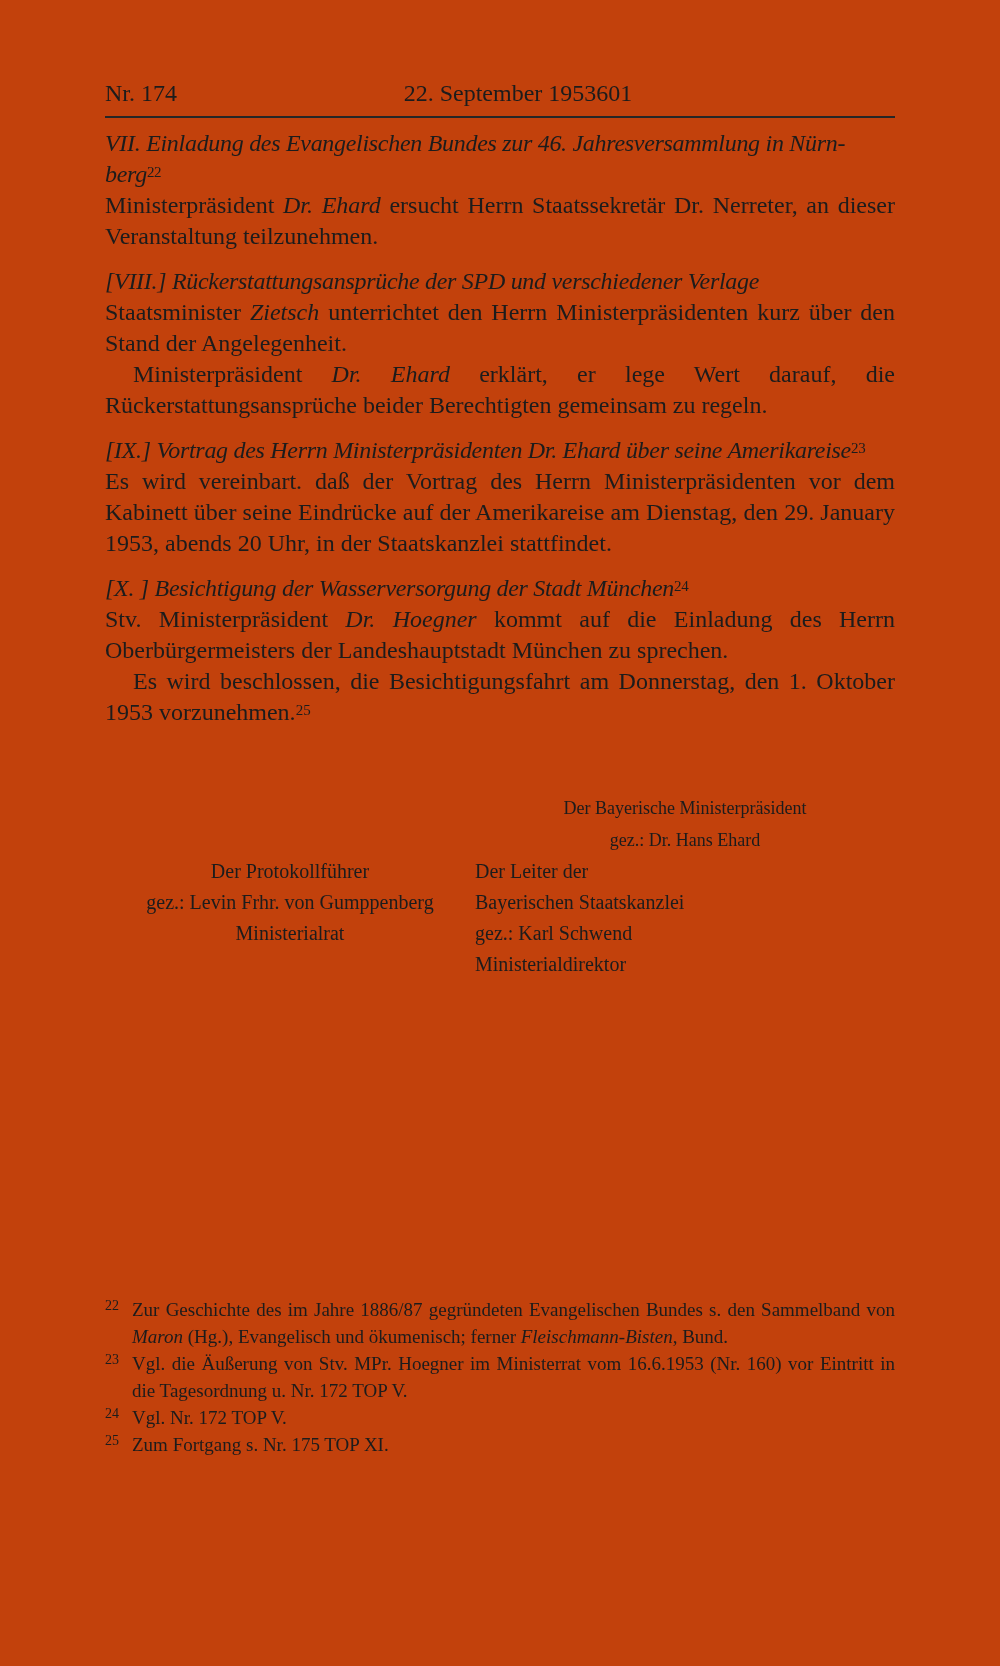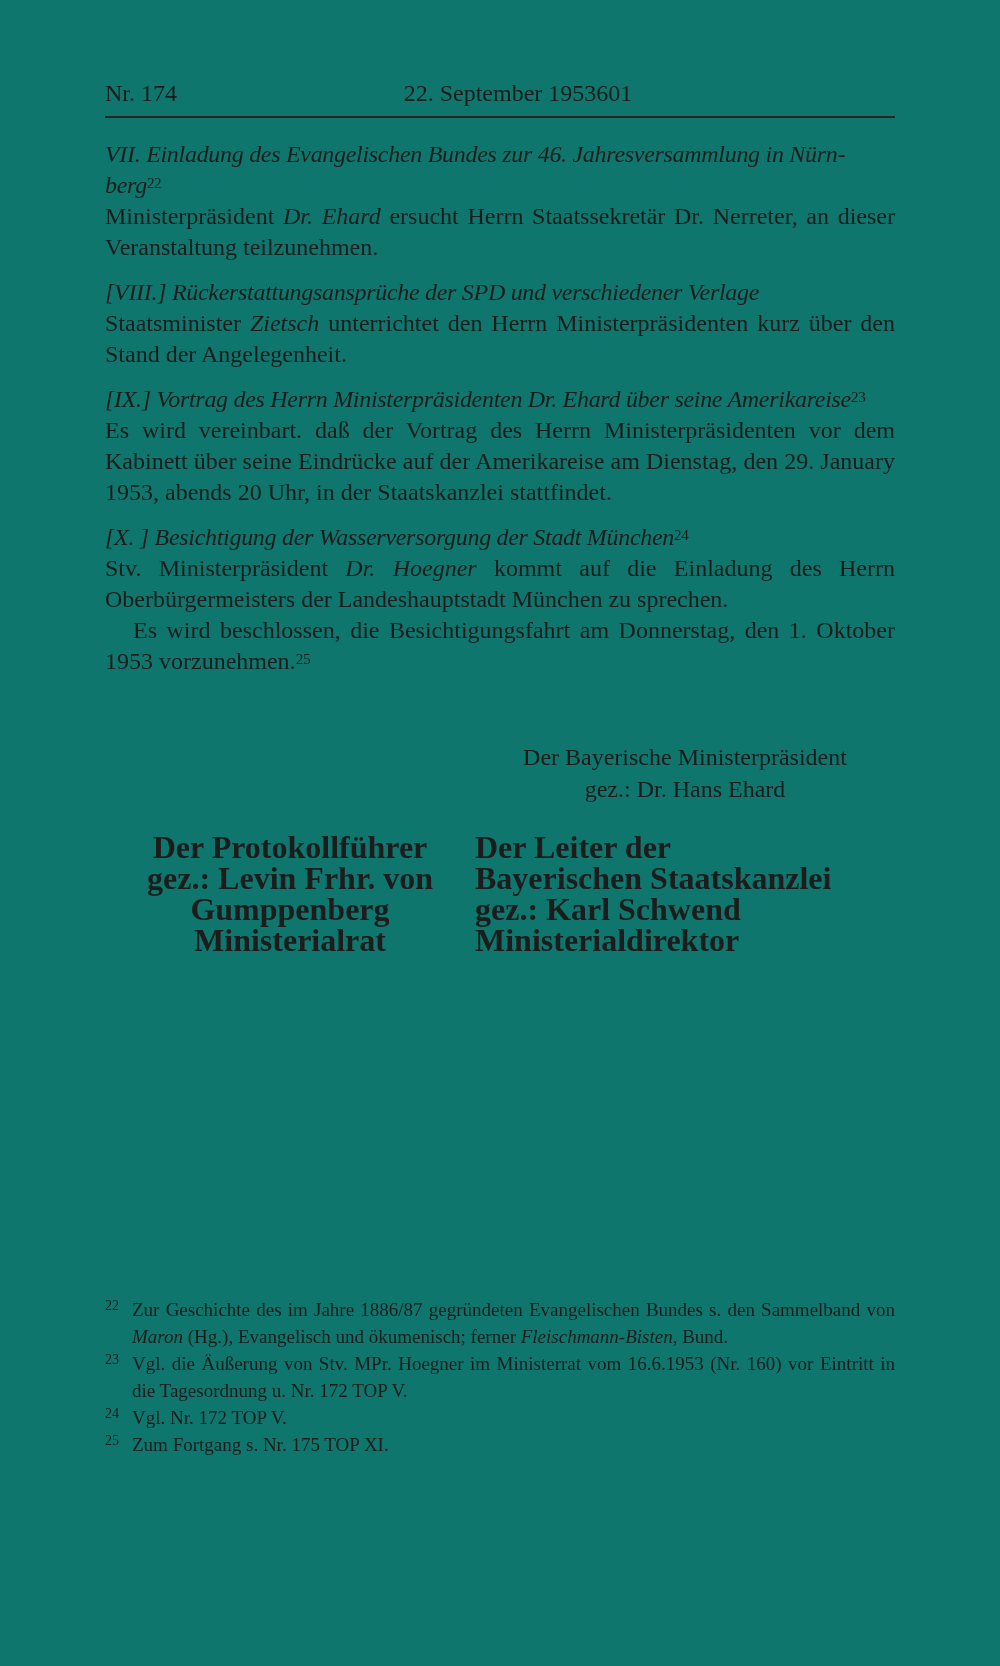--- a/index.html
+++ b/index.html
@@ -1,21 +1,21 @@
 <!DOCTYPE html>
 <html lang="de"><head>
 <meta charset="utf-8">
 <style>
   html, body { margin: 0; padding: 0; background: #ffffff; }
   .page {
     position: relative;
     width: 1000px;
     height: 1666px;
     margin: 0 auto;
-    background: #0f766e;
+    background: #c2410c;
     color: #1c1c1c;
     font-family: "Liberation Serif", "DejaVu Serif", serif;
     overflow: hidden;
   }
   .content { padding: 0 105px; }
 
   
   .pagehead {
     margin-top: 78px;
     display: grid;
@@ -32,21 +32,21 @@
 
   
   .shead {
     font-style: italic;
     font-weight: normal;
     font-size: 24px;
     line-height: 31px;
     letter-spacing: -0.3px;
     margin: 14px 0 0 0;
   }
-  .shead.first { margin-top: 21px; }
+  .shead.first { margin-top: 10px; }
   .shead .hline { white-space: nowrap; }
 
   
   p.body {
     margin: 0;
     font-size: 24px;
     line-height: 31px;
     text-align: justify;
   }
   p.body.indent { text-indent: 28px; }
@@ -59,29 +59,27 @@
     position: relative;
     top: -0.33em;
   }
 
   
   .sig-president {
     margin-top: 64px;
     margin-left: 370px;
     width: 420px;
     text-align: center;
-    font-size: 24px;
+    font-size: 18px;
     line-height: 32px;
   }
   .sig-columns {
-    margin-top: 27px;
     display: flex;
-    font-size: 32px;
+    font-size: 20px;
     line-height: 31px;
-    font-weight: bold;
   }
   .sig-col-left  { width: 370px; text-align: center; }
   .sig-col-right { width: 420px; text-align: left; }
 
   
   .footnotes {
     position: absolute;
     left: 105px;
     right: 105px;
     top: 1296px;
@@ -110,20 +108,21 @@
     </header>
 
     <section>
       <h2 class="shead first"><span class="hline">VII. Einladung des Evangelischen Bundes zur 46. Jahresversammlung in Nürn-</span><br><span>berg</span><sup class="fnref">22</sup></h2>
       <p class="body"><span>Ministerpräsident </span><em>Dr. Ehard</em><span> ersucht Herrn Staatssekretär Dr. Nerreter, an dieser Veranstaltung teilzunehmen.</span></p>
     </section>
 
     <section>
       <h2 class="shead">[VIII.] Rückerstattungsansprüche der SPD und verschiedener Verlage</h2>
       <p class="body"><span>Staatsminister </span><em>Zietsch</em><span> unterrichtet den Herrn Ministerpräsidenten kurz über den Stand der Angelegenheit.</span></p>
+      <p class="body indent"><span>Ministerpräsident </span><em>Dr. Ehard</em><span> erklärt, er lege Wert darauf, die Rückerstattungsansprüche beider Berechtigten gemeinsam zu regeln.</span></p>
     </section>
 
     <section>
       <h2 class="shead"><span>[IX.] Vortrag des Herrn Ministerpräsidenten Dr. Ehard über seine Amerikareise</span><sup class="fnref">23</sup></h2>
       <p class="body">Es wird vereinbart. daß der Vortrag des Herrn Ministerpräsidenten vor dem Kabinett über seine Eindrücke auf der Amerikareise am Dienstag, den 29. January 1953, abends 20 Uhr, in der Staatskanzlei stattfindet.</p>
     </section>
 
     <section>
       <h2 class="shead"><span>[X. ] Besichtigung der Wasserversorgung der Stadt München</span><sup class="fnref">24</sup></h2>
       <p class="body"><span>Stv. Ministerpräsident </span><em>Dr. Hoegner</em><span> kommt auf die Einladung des Herrn Oberbürgermeisters der Landeshauptstadt München zu sprechen.</span></p>

